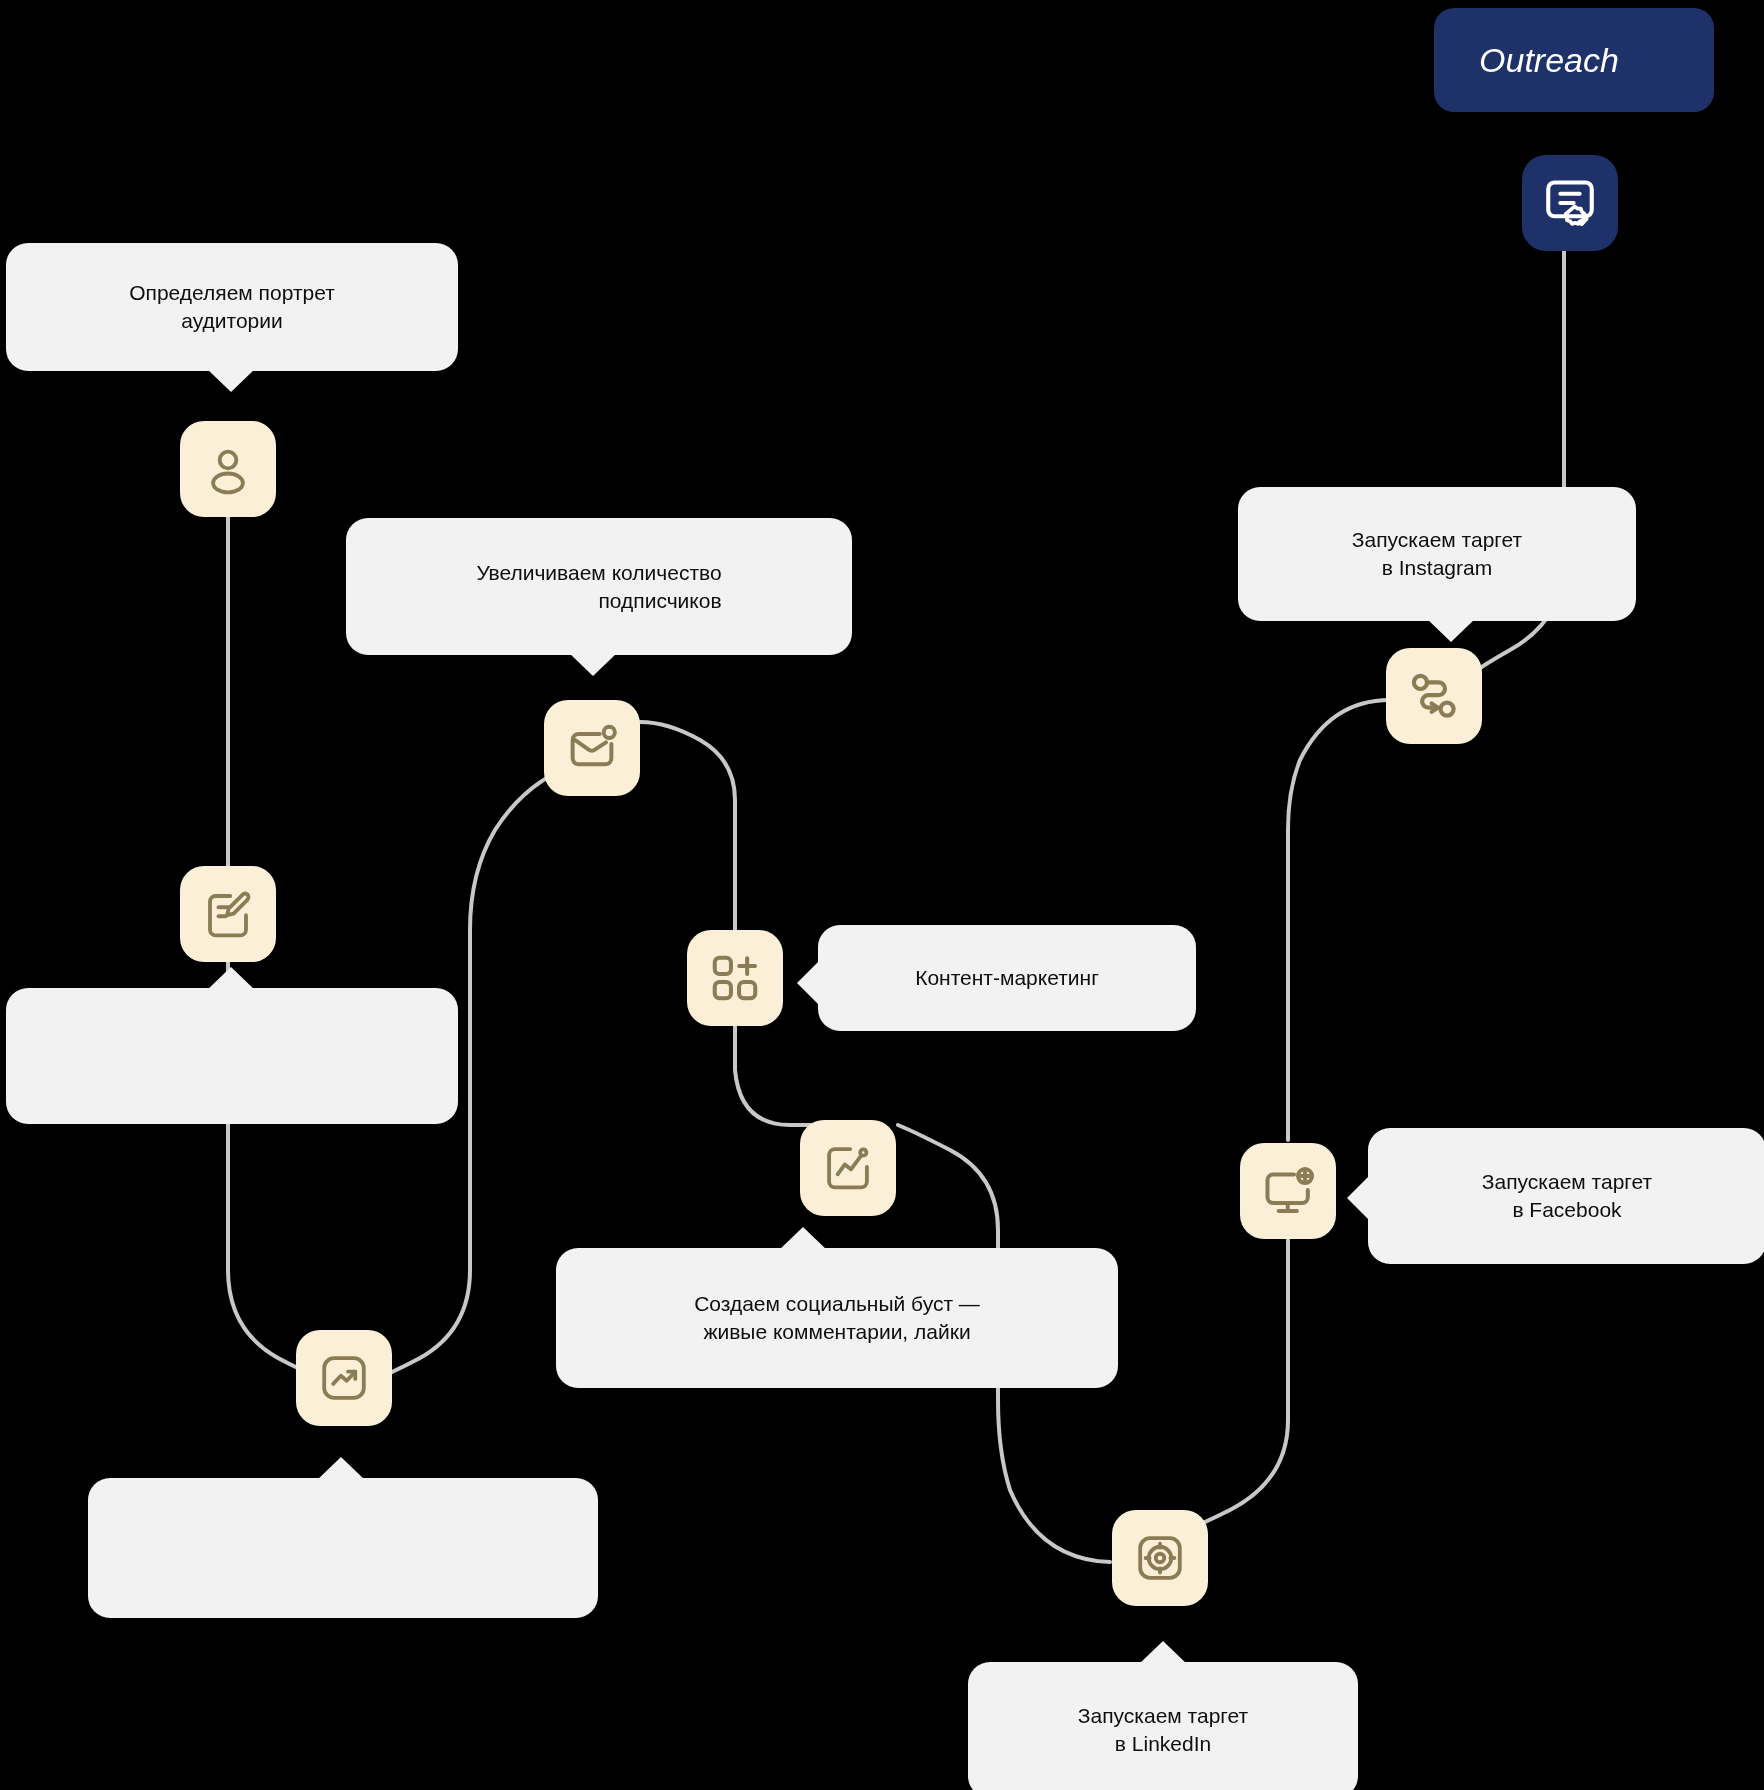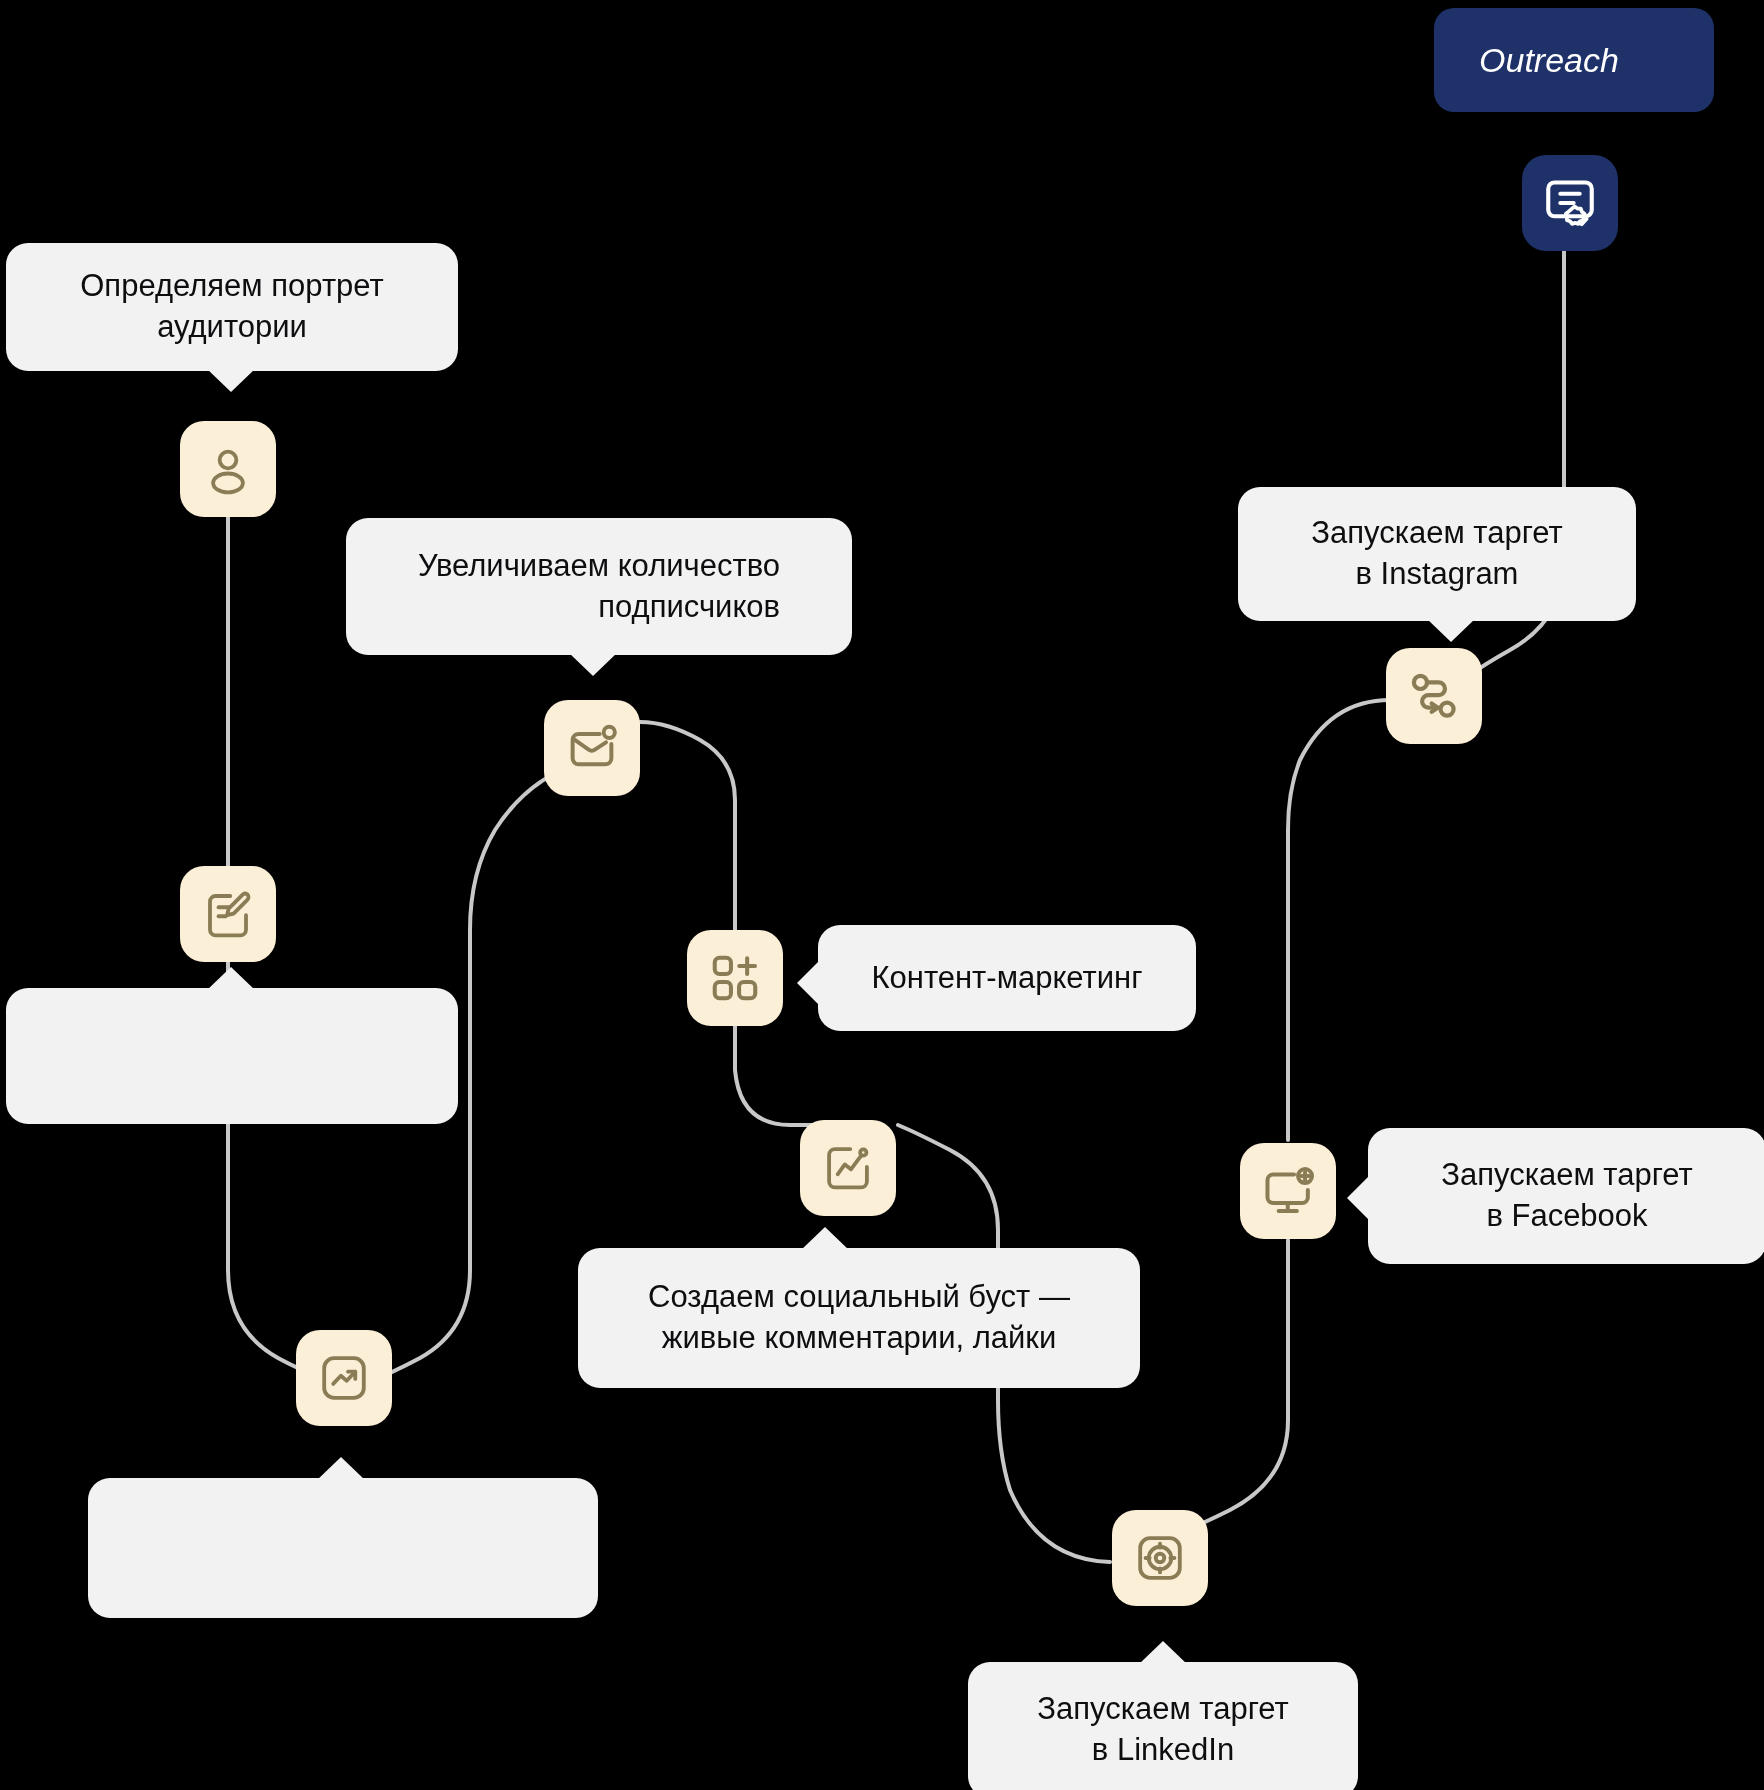--- a/index.html
+++ b/index.html
@@ -22,21 +22,21 @@
     width: 1764px; height: 1790px;
     pointer-events: none;
   }
 
   
   .bubble {
     position: absolute;
     background: #f2f2f3;
     border-radius: 22px;
     color: #0e0e10;
-    font-size: 31px;
+    font-size: 21px;
     line-height: 1.32;
     font-weight: 400;
     padding: 26px 34px;
     text-align: center;
     white-space: pre-line;
     display: flex;
     align-items: center;
     justify-content: center;
     z-index: 5;
   }
@@ -224,21 +224,21 @@
   <div class="icon-tile" style="left:800px; top:1120px;">
     <span>
       <svg width="54" height="54" viewBox="0 0 24 24" fill="none" stroke="#8a7c55" stroke-width="1.7" stroke-linecap="round" stroke-linejoin="round">
         <path d="M20.4 11.5 V18 a2.6 2.6 0 0 1 -2.6 2.6 H6.2 A2.6 2.6 0 0 1 3.6 18 V6.2 A2.6 2.6 0 0 1 6.2 3.6 H13"></path>
         <polyline points="7.4,14.8 10.6,10.4 13.3,12.6 17.6,6.8"></polyline>
         <circle cx="18.8" cy="5.1" r="1.4"></circle>
       </svg>
     </span>
   </div>
 
-  <div class="bubble" style="left:578px; top:1248px; width:562px; height:140px;">
+  <div class="bubble" style="left:556px; top:1248px; width:562px; height:140px;">
     <span>Создаем социальный буст —
 живые комментарии, лайки</span>
     <span class="tail tail-up" style="left:222px;"></span>
   </div>
 
   <div class="icon-tile" style="left:1112px; top:1510px;">
     <span>
       <svg width="54" height="54" viewBox="0 0 24 24" fill="none" stroke="#8a7c55" stroke-width="1.7" stroke-linecap="round" stroke-linejoin="round">
         <rect x="3.2" y="3.2" width="17.6" height="17.6" rx="4.4"></rect>
         <circle cx="12" cy="12" r="5"></circle>

